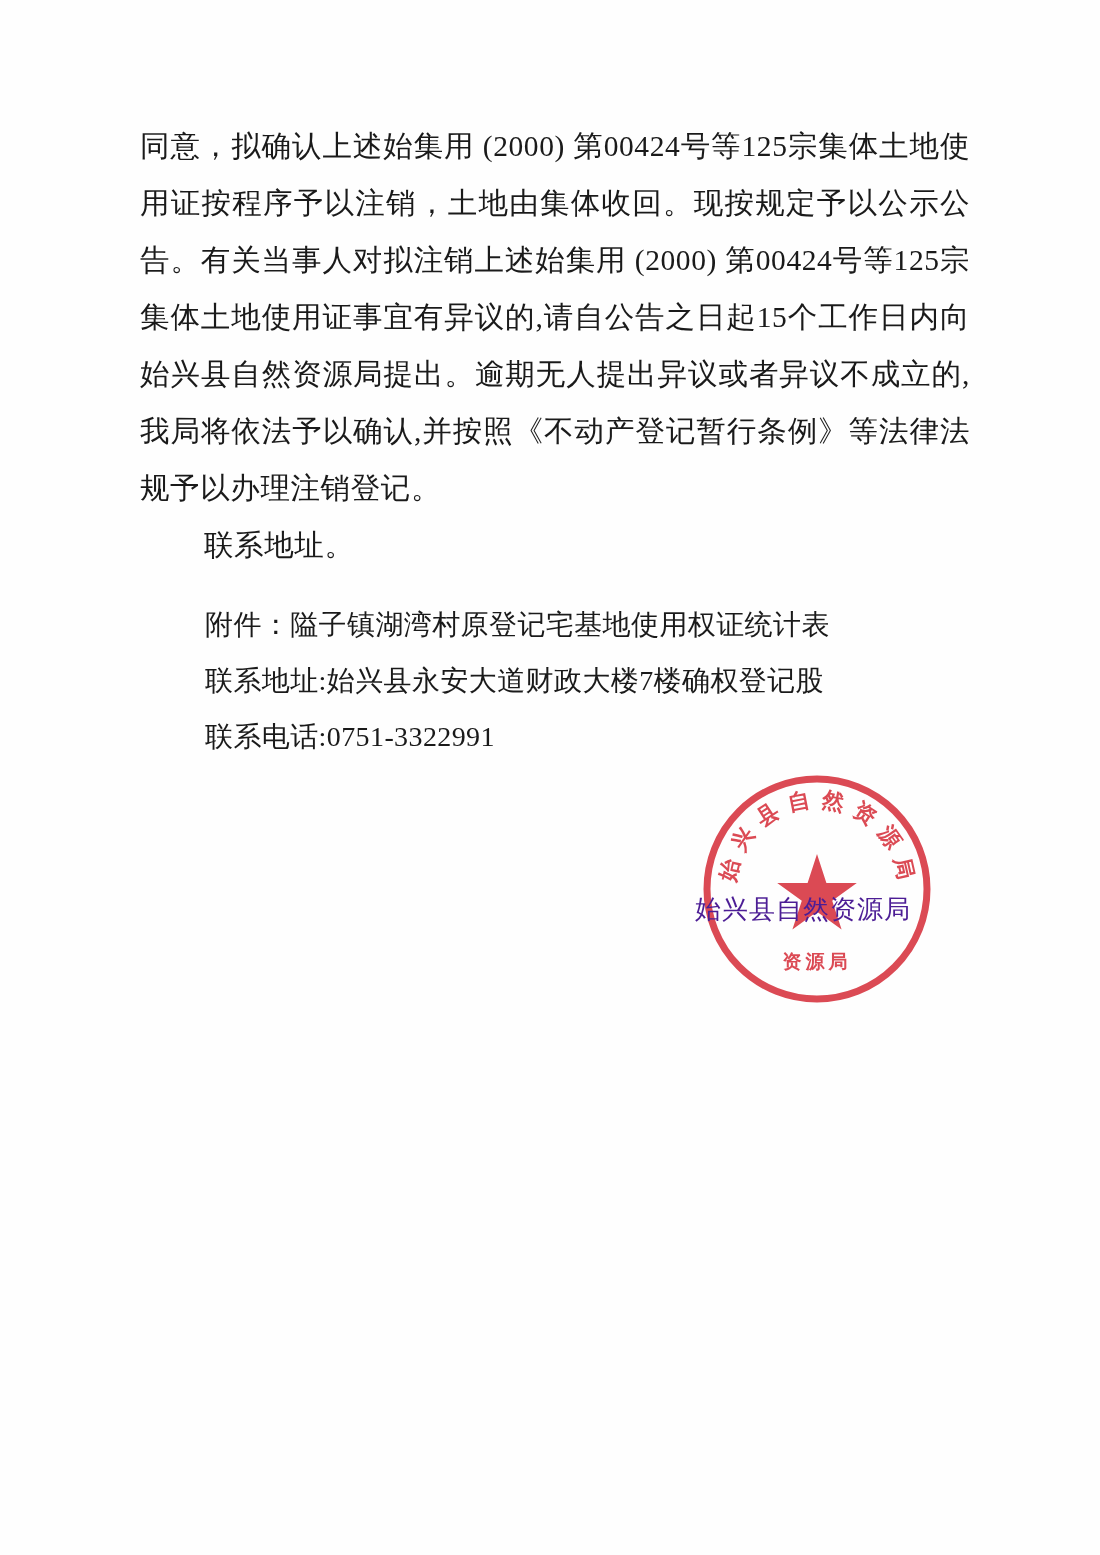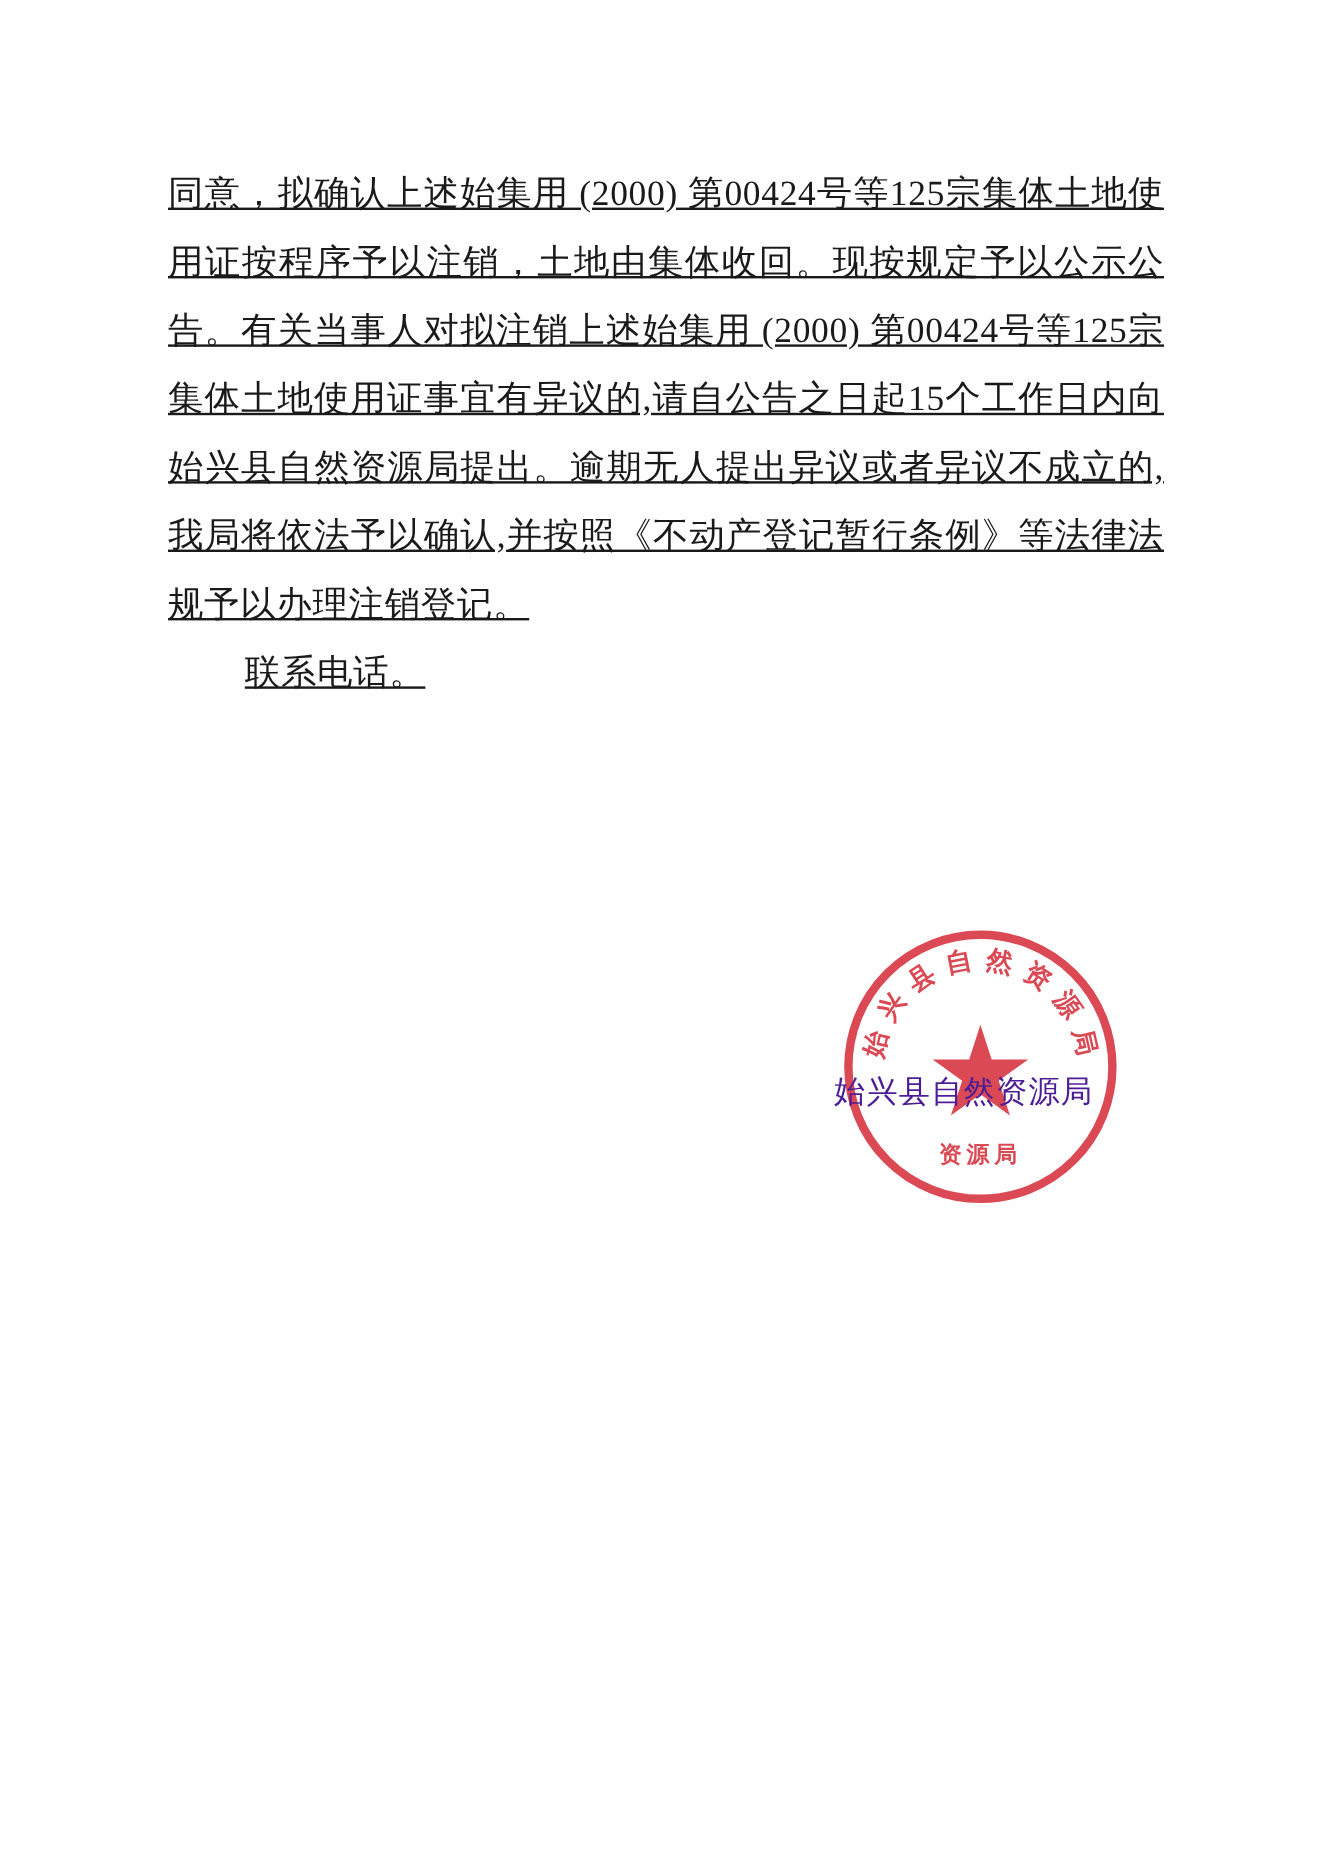--- a/index.html
+++ b/index.html
@@ -12,23 +12,22 @@
     width: 1100px;
     height: 1555px;
     background: #fefefe;
     font-family: "Liberation Serif", "DejaVu Serif", serif;
     color: #1a1a1a;
     overflow: hidden;
   }
   .body-text {
     position: absolute;
     left: 140px;
-    top: 134px;
+    top: 118px;
     width: 830px;
-    text-decoration: underline;
   }
   .para {
     font-size: 29.5px;
     line-height: 57px;
     letter-spacing: 0.6px;
     text-align: justify;
     text-justify: inter-character;
     margin: 0;
   }
   .para.first-indent {
@@ -92,23 +91,28 @@
     font-weight: bold;
   }
 </style>
 </head>
 <body>
 
 <div class="page">
 
   <div class="body-text">
     <p class="para first-indent">同意，拟确认上述始集用 (2000) 第00424号等125宗集体土地使用证按程序予以注销，土地由集体收回。现按规定予以公示公告。有关当事人对拟注销上述始集用 (2000) 第00424号等125宗集体土地使用证事宜有异议的,请自公告之日起15个工作日内向始兴县自然资源局提出。逾期无人提出异议或者异议不成立的,我局将依法予以确认,并按照《不动产登记暂行条例》等法律法规予以办理注销登记。</p>
-    <p class="closing">联系电话。</p>
+    <p class="closing">联系地址。</p>
   </div>
 
+  <div class="attach-block">
+    <p class="attach-line">附件：隘子镇湖湾村原登记宅基地使用权证统计表</p>
+    <p class="attach-line">联系地址:始兴县永安大道财政大楼7楼确权登记股</p>
+    <p class="attach-line">联系电话:0751-3322991</p>
+  </div>
 
   <div class="seal">
     <svg viewBox="0 0 235 235" xmlns="http://www.w3.org/2000/svg">
       <circle cx="117" cy="117" r="110" fill="none" stroke="#d4232f" stroke-width="7"></circle>
       <path id="sealArc" d="M 117,117 m -82,0 a 82,82 0 1,1 164,0" fill="none" stroke="none"></path>
       <text class="seal-text">
         <textPath href="#sealArc" startOffset="50%" text-anchor="middle">始 兴 县 自 然 资 源 局</textPath>
       </text>
       <polygon fill="#d4232f" points="117,82 126.4,110.9 156.8,110.9 132.2,128.7 141.6,157.6 117,139.8 92.4,157.6 101.8,128.7 77.2,110.9 107.6,110.9"></polygon>
       <text x="117" y="196" text-anchor="middle" class="seal-text" style="font-size:19px;letter-spacing:4px;">资源局</text>

